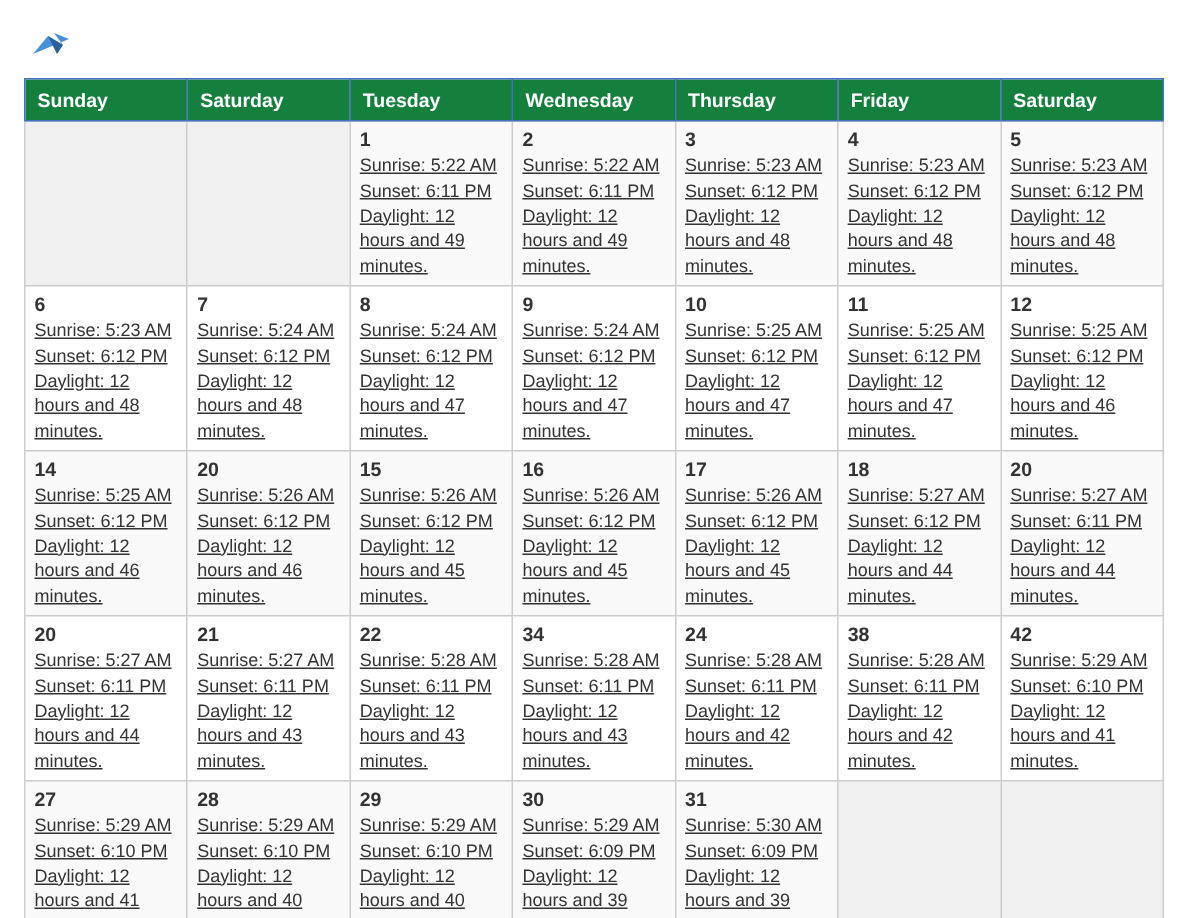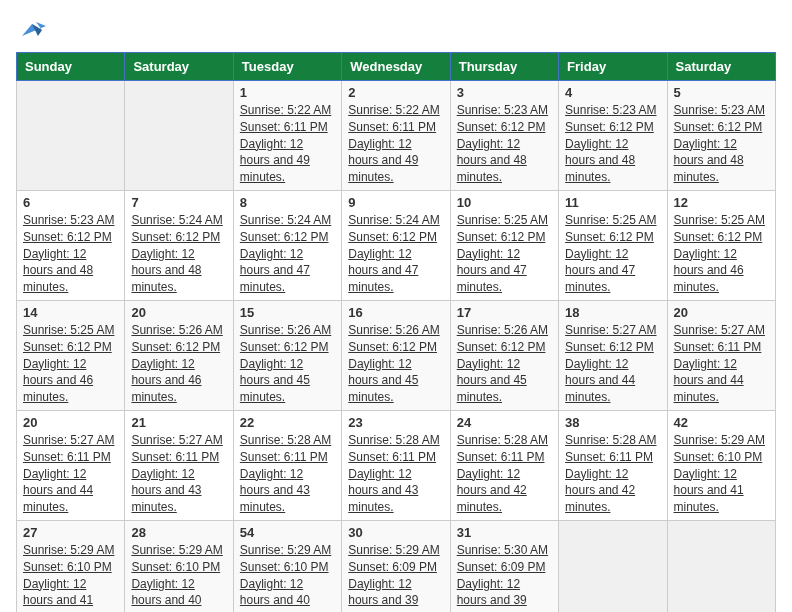--- a/index.html
+++ b/index.html
@@ -266,21 +266,21 @@
 Sunset: 6:11 PM
 Daylight: 12 hours and 43 minutes.</div>
         </td>
         <td>
           <span class="day-number">22</span>
           <div class="day-info">Sunrise: 5:28 AM
 Sunset: 6:11 PM
 Daylight: 12 hours and 43 minutes.</div>
         </td>
         <td>
-          <span class="day-number">23</span>
+          <span class="day-number">34</span>
           <div class="day-info">Sunrise: 5:28 AM
 Sunset: 6:11 PM
 Daylight: 12 hours and 43 minutes.</div>
         </td>
         <td>
           <span class="day-number">24</span>
           <div class="day-info">Sunrise: 5:28 AM
 Sunset: 6:11 PM
 Daylight: 12 hours and 42 minutes.</div>
         </td>
@@ -304,21 +304,21 @@
 Sunset: 6:10 PM
 Daylight: 12 hours and 41 minutes.</div>
         </td>
         <td>
           <span class="day-number">28</span>
           <div class="day-info">Sunrise: 5:29 AM
 Sunset: 6:10 PM
 Daylight: 12 hours and 40 minutes.</div>
         </td>
         <td>
-          <span class="day-number">54</span>
+          <span class="day-number">29</span>
           <div class="day-info">Sunrise: 5:29 AM
 Sunset: 6:10 PM
 Daylight: 12 hours and 40 minutes.</div>
         </td>
         <td>
           <span class="day-number">30</span>
           <div class="day-info">Sunrise: 5:29 AM
 Sunset: 6:09 PM
 Daylight: 12 hours and 39 minutes.</div>
         </td>

